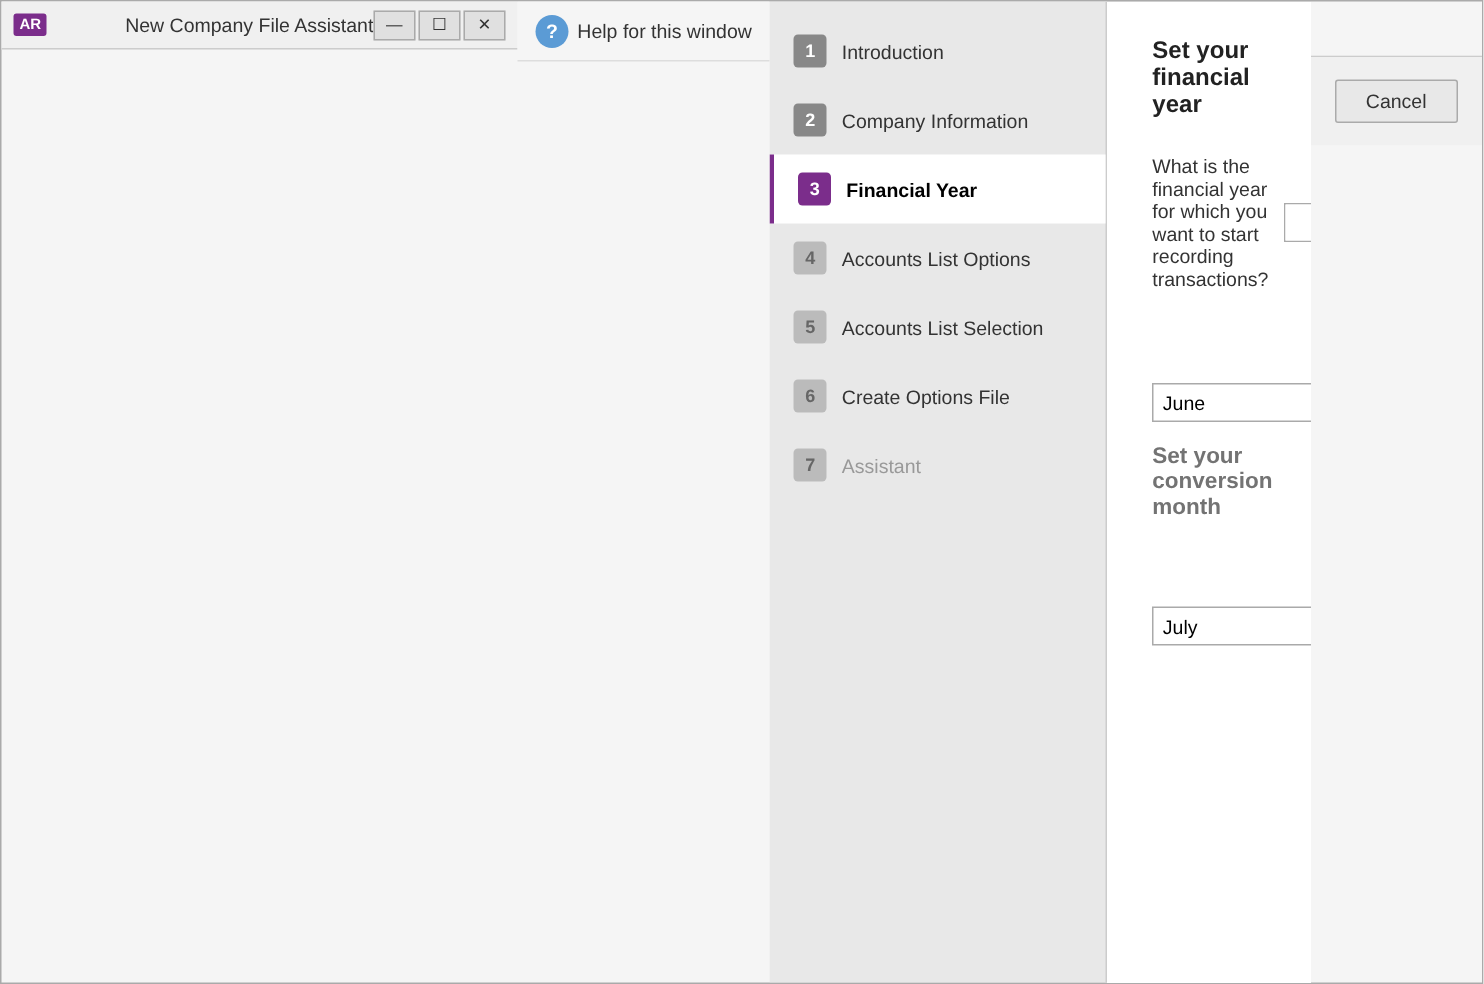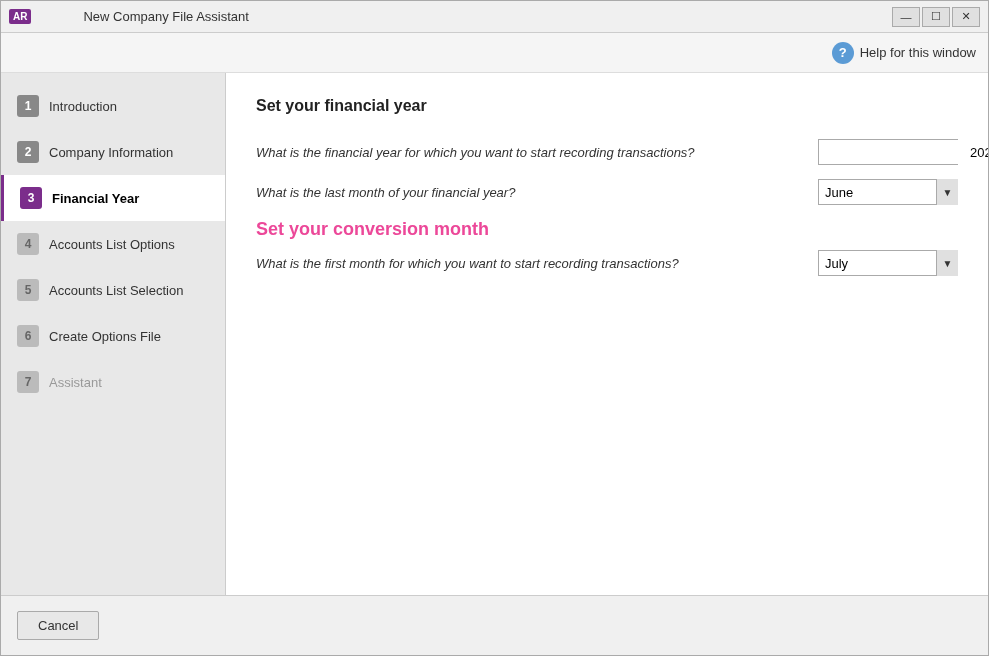--- a/index.html
+++ b/index.html
@@ -10,21 +10,20 @@
       width: 989px;
       height: 656px;
       overflow: hidden;
     }
     .window {
       width: 989px;
       height: 656px;
       background: #f5f5f5;
       border: 1px solid #aaa;
       display: flex;
-      flex-direction: column;
     }
     .titlebar {
       background: #f0f0f0;
       border-bottom: 1px solid #ccc;
       display: flex;
       align-items: center;
       padding: 0 8px;
       height: 32px;
       flex-shrink: 0;
     }
@@ -165,21 +164,20 @@
     .form-row {
       display: flex;
       align-items: center;
       margin-bottom: 14px;
       gap: 10px;
     }
     .form-label {
       flex: 1;
       color: #333;
       font-size: 13px;
-      font-style: italic;
     }
     .form-control-wrap {
       width: 140px;
       flex-shrink: 0;
     }
     .spinbox {
       width: 140px;
       height: 26px;
       display: flex;
       border: 1px solid #aaa;
@@ -190,20 +188,21 @@
       border: none;
       outline: none;
       text-align: right;
       padding: 0 4px;
       font-size: 13px;
     }
 
     .select-wrap {
       position: relative;
       width: 140px;
+      margin-top: 48px;
     }
     .select-wrap select {
       width: 100%;
       height: 26px;
       border: 1px solid #aaa;
       background: white;
       font-size: 13px;
       padding: 0 6px;
       appearance: none;
       cursor: pointer;
@@ -224,35 +223,36 @@
       font-size: 10px;
       color: #333;
     }
 
     .info-text {
       color: #333;
       font-size: 13px;
       margin-bottom: 20px;
     }
     .subsection-title {
-      font-size: 18px;
+      font-size: 15px;
       font-weight: bold;
-      color: #ec4899;
+      color: #737373;
       margin-bottom: 10px;
       margin-top: 6px;
     }
 
     .footer {
       background: #f0f0f0;
       border-top: 1px solid #ccc;
       display: flex;
       align-items: center;
       padding: 10px 16px;
       height: 60px;
       flex-shrink: 0;
+      margin-top: 36px;
     }
     .footer-left { flex: 1; }
     .footer-right {
       display: flex;
       gap: 8px;
     }
     .btn {
       padding: 6px 20px;
       font-size: 13px;
       cursor: pointer;
@@ -340,21 +340,20 @@
         <div class="form-label">What is the financial year for which you want to start recording transactions?</div>
         <div class="form-control-wrap">
           <div class="spinbox">
             <input type="text" value="2025" style="">
 
           </div>
         </div>
       </div>
 
       <div class="form-row">
-        <div class="form-label">What is the last month of your financial year?</div>
         <div class="form-control-wrap">
           <div class="select-wrap">
             <select>
               <option>January</option>
               <option>February</option>
               <option>March</option>
               <option>April</option>
               <option>May</option>
               <option selected="">June</option>
               <option>July</option>
@@ -366,21 +365,20 @@
             </select>
             <div class="select-arrow">▼</div>
           </div>
         </div>
       </div>
 
 
       <div class="subsection-title">Set your conversion month</div>
 
       <div class="form-row">
-        <div class="form-label">What is the first month for which you want to start recording transactions?</div>
         <div class="form-control-wrap">
           <div class="select-wrap">
             <select>
               <option>January</option>
               <option>February</option>
               <option>March</option>
               <option>April</option>
               <option>May</option>
               <option>June</option>
               <option selected="">July</option>

